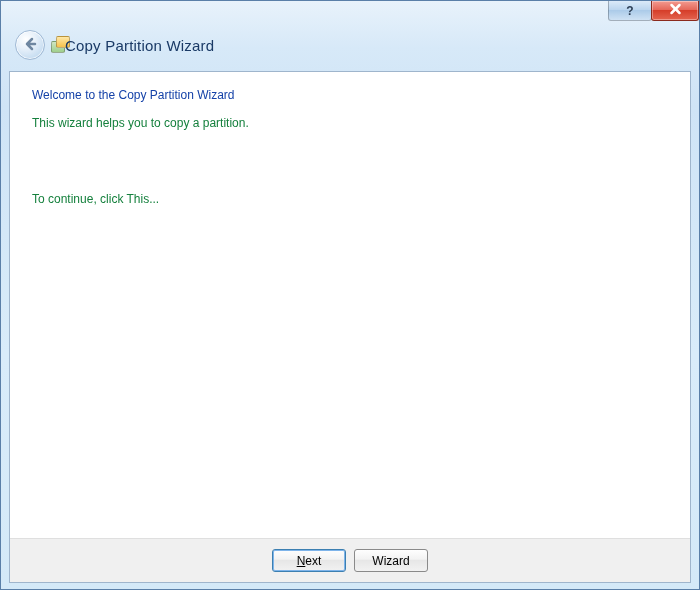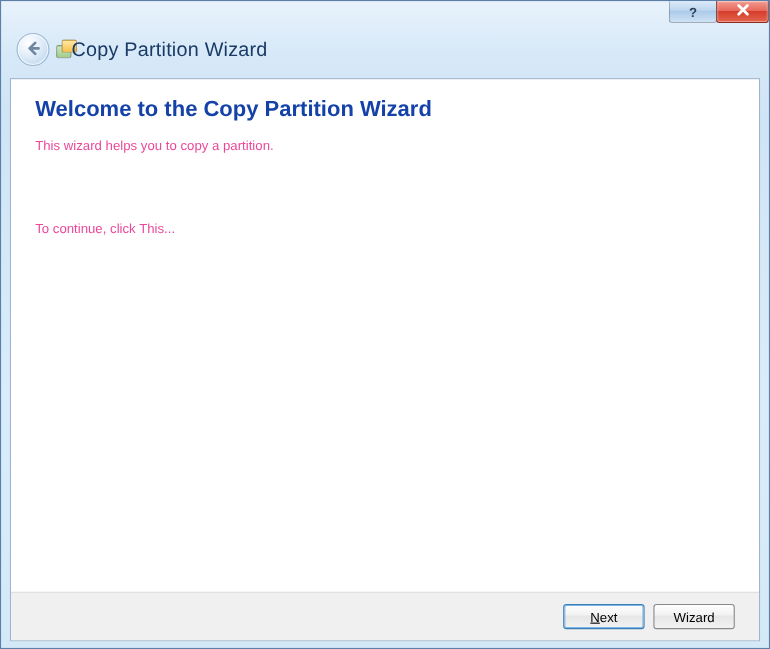--- a/index.html
+++ b/index.html
@@ -97,21 +97,21 @@
   .app-icon .disk {
     position: absolute; width: 14px; height: 12px; border-radius: 2px;
     border: 1px solid rgba(0,0,0,.25);
     box-sizing: border-box;
   }
   .app-icon .d1 { left:0; top:5px; background: linear-gradient(#cfe6c3,#9fcf8c); }
   .app-icon .d2 { left:5px; top:0; background: linear-gradient(#ffe8a6,#f7c24b); }
 
   .header-title {
     color: #1a3a66;
-    font-size: 18px;
+    font-size: 15px;
     letter-spacing: .2px;
     position: relative;
     left: -10px;
   }
 
   
   .inner {
     margin: 0 8px 6px 8px;
     flex: 1;
     background: #fff;
@@ -119,38 +119,38 @@
     display: flex;
     flex-direction: column;
     box-sizing: border-box;
   }
   .content {
     flex: 1;
     padding: 16px 22px 0 22px;
   }
   .content h1 {
     margin: 0 0 14px 0;
-    font-weight: bold;
-    font-size: 20px;
+    font-weight: normal;
+    font-size: 12px;
     color: #1542a8;
   }
   .content p {
     margin: 0 0 8px 0;
-    color: #ec4899;
+    color: #15803d;
     font-size: 12px;
   }
   .gap { height: 54px; }
 
   
   .button-bar {
     border-top: 1px solid #dfdfdf;
     background: #f0f0f0;
-    padding: 10px 22px;
-    display: flex;
-    justify-content: flex-end;
+    padding: 10px 10px;
+    display: flex;
+    justify-content: center;
     gap: 8px;
   }
   .btn {
     min-width: 74px;
     height: 23px;
     box-sizing: border-box;
     border: 1px solid #8a8a8a;
     border-radius: 3px;
     background: linear-gradient(to bottom,#fefefe 0%,#f2f2f2 45%,#e6e6e6 46%,#f2f2f2 100%);
     font-size: 12px;

